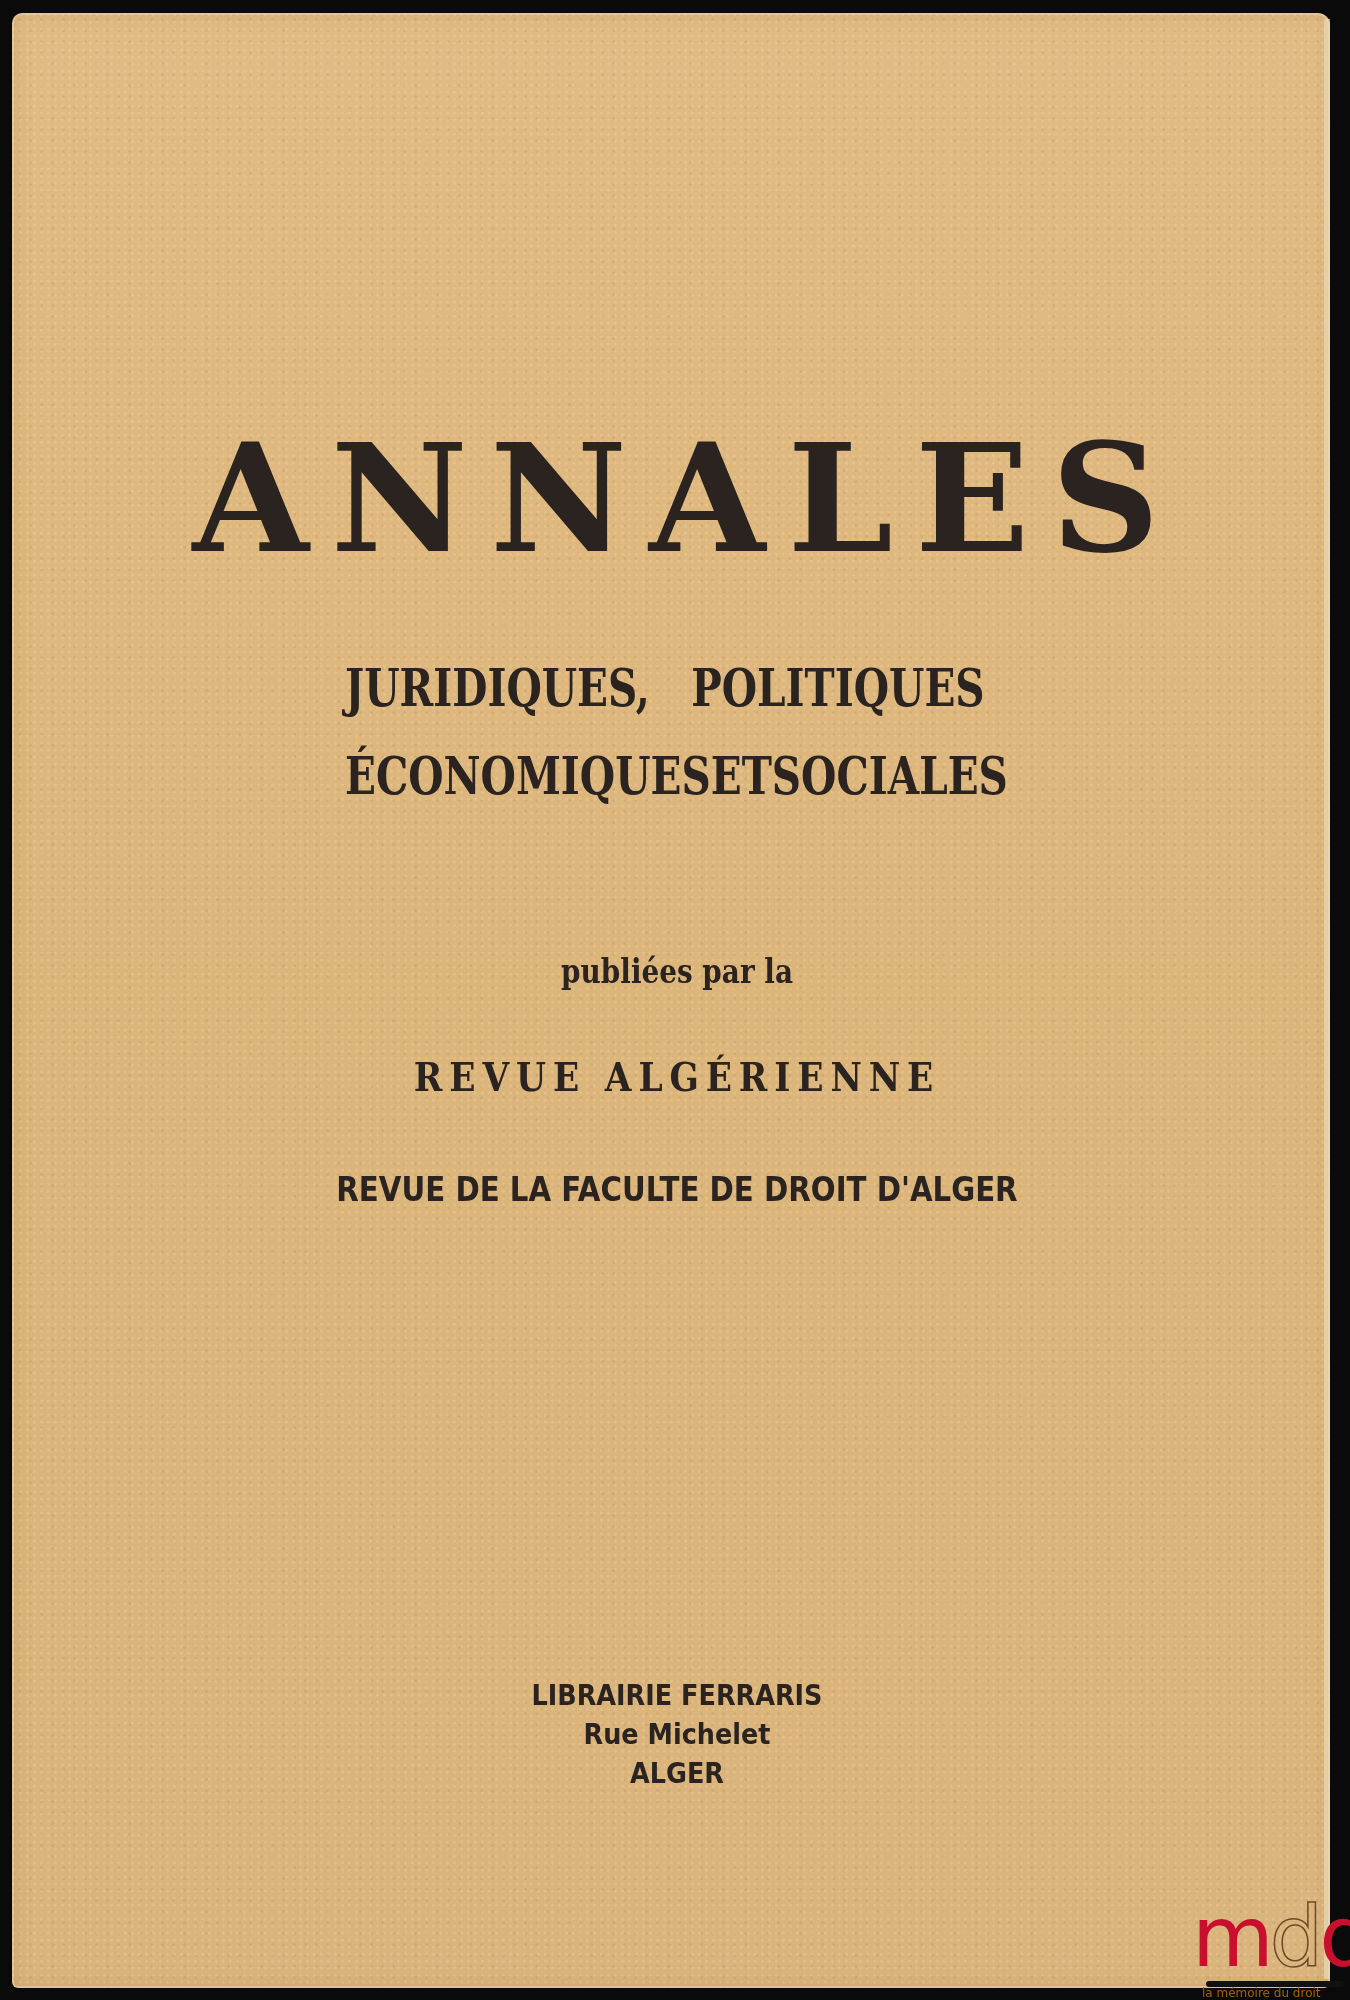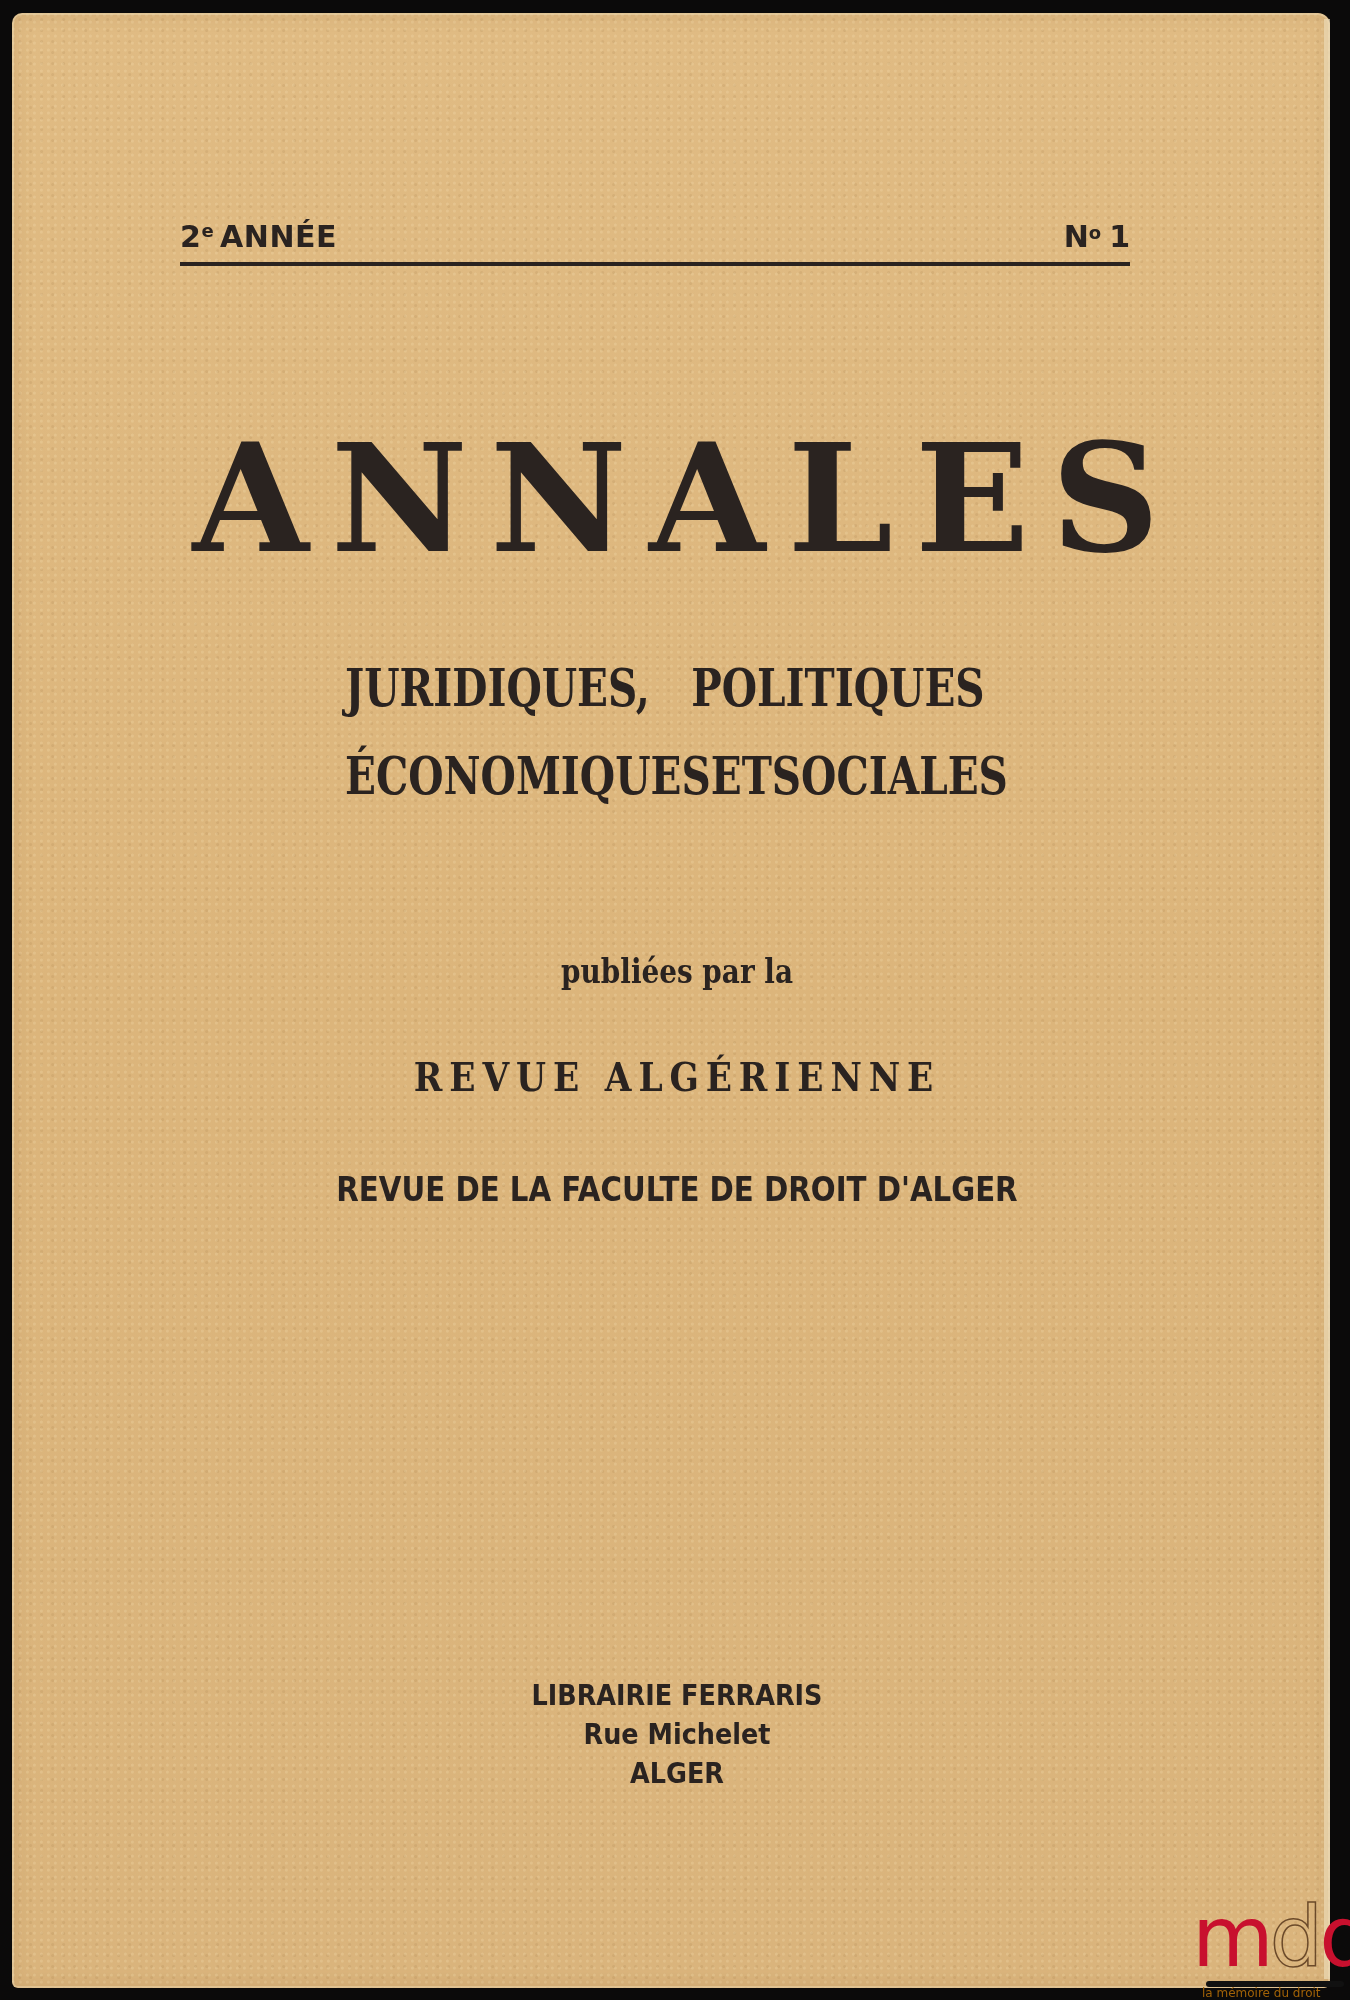--- a/index.html
+++ b/index.html
@@ -52,29 +52,20 @@
   .logo-mdd .d1 { color: transparent; -webkit-text-stroke: 1.5px #6b4a2a; }
   .logo-bar { position: absolute; left: 14px; top: 86px; width: 138px; height: 6px; background: #111; border-radius: 3px; }
   .logo-tag { position: absolute; left: 10px; top: 91px; font-family: "DejaVu Sans", sans-serif; font-size: 12px; color: #a16207; white-space: nowrap; }
 </style>
 </head>
 <body>
 
 <div class="cover">
   <div class="spine-edge"></div>
 
-  <div class="abs hdr">
-    <div class="hdr-left sans">
-      <span>2</span><sup>e</sup><span>ANNÉE</span>
-    </div>
-    <div class="hdr-right sans">
-      <span>N</span><sup>o</sup><span>1</span>
-    </div>
-    <div class="hdr-rule"></div>
-  </div>
 
   <div class="abs title serif">ANNALES</div>
 
   <div class="abs sub sub1 serif">
     <span>JURIDIQUES,</span>
     <span>POLITIQUES</span>
   </div>
   <div class="abs sub sub2 serif">
     <span>ÉCONOMIQUES</span>
     <span>ET</span>

